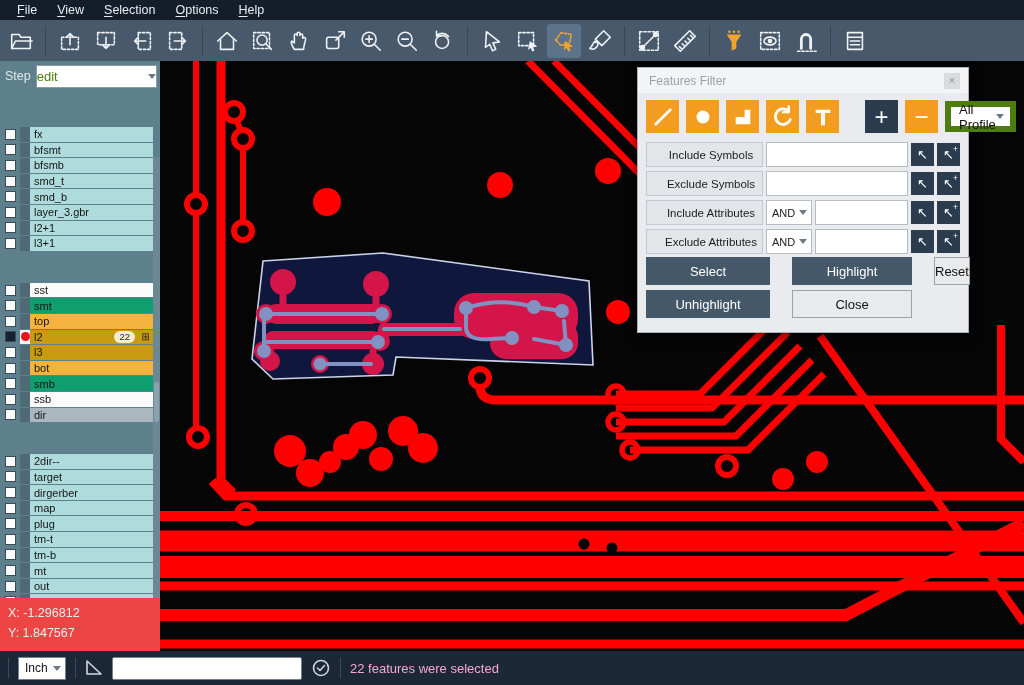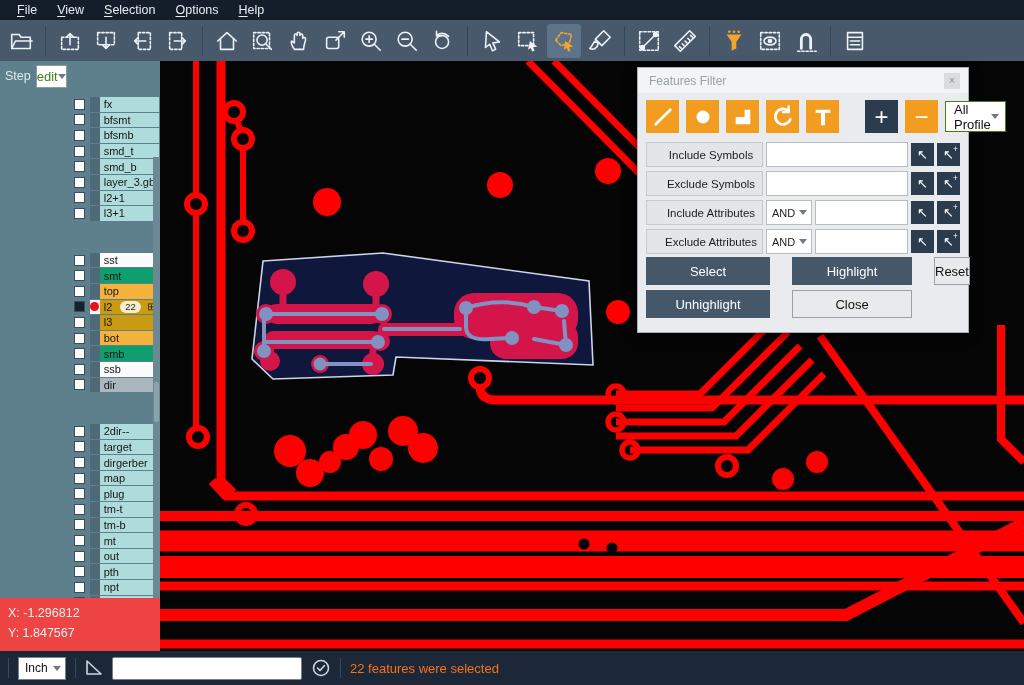--- a/index.html
+++ b/index.html
@@ -16,21 +16,21 @@
   .tbtn{width:34px;height:34px;display:flex;align-items:center;justify-content:center;border-radius:3px;}
   .tbtn svg{stroke:#eef2f6;fill:none;stroke-width:1.7;stroke-linecap:round;stroke-linejoin:round;}
   .tbtn.active{background:#5d7389;}
   .tbtn.active svg{stroke:#f2a52e;}
   .tsep{width:1px;height:30px;background:#36455a;margin:0 5px;flex:0 0 auto;}
 
   
   .workspace{flex:1 1 auto;display:flex;min-height:0;}
 
   
-  .sidebar{width:160px;background:#5e7f8c;flex:0 0 auto;display:flex;flex-direction:row;position:relative;}
+  .sidebar{width:160px;background:#5e7f8c;flex:0 0 auto;display:flex;flex-direction:column;position:relative;}
   .step-row{height:30px;display:flex;align-items:center;padding:3px 3px 3px 5px;gap:5px;}
   .step-label{color:#dfe9ee;font-size:12.5px;}
   .selectbox{background:#fff;border:1px solid #8d99a1;height:23px;display:flex;align-items:center;justify-content:space-between;padding:0 0;font-size:13px;color:#4d7c0f;flex:1;}
   .chev{width:0;height:0;border-left:4px solid transparent;border-right:4px solid transparent;border-top:5px solid #6d7983;display:inline-block;}
   .layer-list{margin-top:4px;padding-right:7px;}
   .layer-group{margin-bottom:4px;margin-top:32px;}
   .layer-row{display:flex;align-items:stretch;height:14.6px;margin-bottom:1px;}
   .cb-cell{width:20px;display:flex;align-items:center;justify-content:center;flex:0 0 auto;}
   .cb{width:11px;height:11px;background:#fdfdfd;border:1.5px solid #3c4c58;display:block;}
   .layer-row.selected .cb{background:#16222f;}
@@ -55,38 +55,38 @@
   .dialog{position:absolute;left:477px;top:6px;width:332px;height:266px;background:#e9ebee;border:1px solid #a9b0b8;box-shadow:0 3px 10px rgba(0,0,0,.55);display:flex;flex-direction:column;}
   .dlg-title{height:25px;background:#f3f4f6;display:flex;align-items:center;padding:0 8px 0 11px;flex:0 0 auto;}
   .dlg-title-text{font-size:12px;color:#99a1aa;flex:1;}
   .dlg-close{width:16px;height:16px;background:#d9dcdf;color:#8b929a;font-size:11px;display:flex;align-items:center;justify-content:center;line-height:1;}
   .dlg-iconrow{display:flex;align-items:center;padding:7px 8px 5px;gap:7px;}
   .obtn{width:33px;height:33px;background:#f29d20;display:flex;align-items:center;justify-content:center;flex:0 0 auto;}
   .obtn svg{stroke:#fff;fill:none;stroke-width:3.4;stroke-linecap:round;stroke-linejoin:round;}
   .nbtn-big{width:33px;height:33px;background:#2b3c4e;color:#fff;font-size:24px;display:flex;align-items:center;justify-content:center;flex:0 0 auto;}
   .obtn-big{width:33px;height:33px;background:#f29d20;color:#fff;font-size:24px;display:flex;align-items:center;justify-content:center;flex:0 0 auto;}
   .spacer12{width:12px;flex:0 0 auto;}
-  .profile-select{margin-left:auto;width:97px;height:31px;background:#fff;border:1px solid #4d7c0f;display:flex;align-items:center;justify-content:space-between;padding:0 6px 0 8px;font-size:13px;color:#111;}
+  .profile-select{margin-left:auto;width:97px;height:31px;background:#fff;border:6px solid #4d7c0f;display:flex;align-items:center;justify-content:space-between;padding:0 6px 0 8px;font-size:13px;color:#111;}
   .frow{display:flex;align-items:center;margin:4px 8px 0;gap:3px;height:25px;}
   .frow-label{width:117px;height:25px;background:#e3e6e9;border:1px solid #c3c9ce;font-size:11.5px;color:#1c1c1c;display:flex;align-items:center;justify-content:center;flex:0 0 auto;padding-left:13px;}
   .and-select{width:46px;height:25px;background:#fff;border:1px solid #b6bcc2;display:flex;align-items:center;justify-content:space-between;padding:0 4px 0 5px;font-size:11px;color:#222;flex:0 0 auto;}
   .frow-input{flex:1;height:25px;background:#fff;border:1px solid #b6bcc2;min-width:0;}
   .pick-btn{width:23px;height:23px;background:#2b3c4e;color:#fff;display:flex;align-items:center;justify-content:center;font-size:13px;position:relative;flex:0 0 auto;}
   .pick-btn .plus{position:absolute;top:1px;right:2px;font-size:8.5px;}
   .actions{display:grid;grid-template-columns:124px 120px 1fr;gap:5px 22px;margin:3px 8px 0;}
   .abtn{height:28px;background:#455869;color:#fff;font-size:13px;display:flex;align-items:center;justify-content:center;}
   .abtn.light{background:#e9eaeb;color:#111;border:1px solid #9aa2a9;}
 
   
   .statusbar{height:34px;background:#1c2838;display:flex;align-items:center;padding:0 8px;gap:9px;flex:0 0 auto;}
   .ssep{width:1px;height:20px;background:#3a4a5e;flex:0 0 auto;}
   .unit-select{width:48px;height:23px;background:#fff;border:1px solid #77818c;display:flex;align-items:center;justify-content:space-between;padding:0 4px 0 6px;font-size:12px;color:#111;flex:0 0 auto;}
   .sicon svg{stroke:#cfd6dd;fill:none;stroke-width:1.6;stroke-linecap:round;stroke-linejoin:round;display:block;}
   .cmd-input{width:190px;height:23px;background:#fff;border:1px solid #77818c;border-radius:2px;flex:0 0 auto;}
-  .smsg{color:#f97316;font-size:13px;}
+  .smsg{color:#f9a8d4;font-size:13px;}
 </style>
 </head>
 <body>
 
 <div id="app">
 
   <div class="menubar">
     <span class="menu-item"><u>F</u>ile</span>
     <span class="menu-item"><u>V</u>iew</span>
     <span class="menu-item"><u>S</u>election</span>

